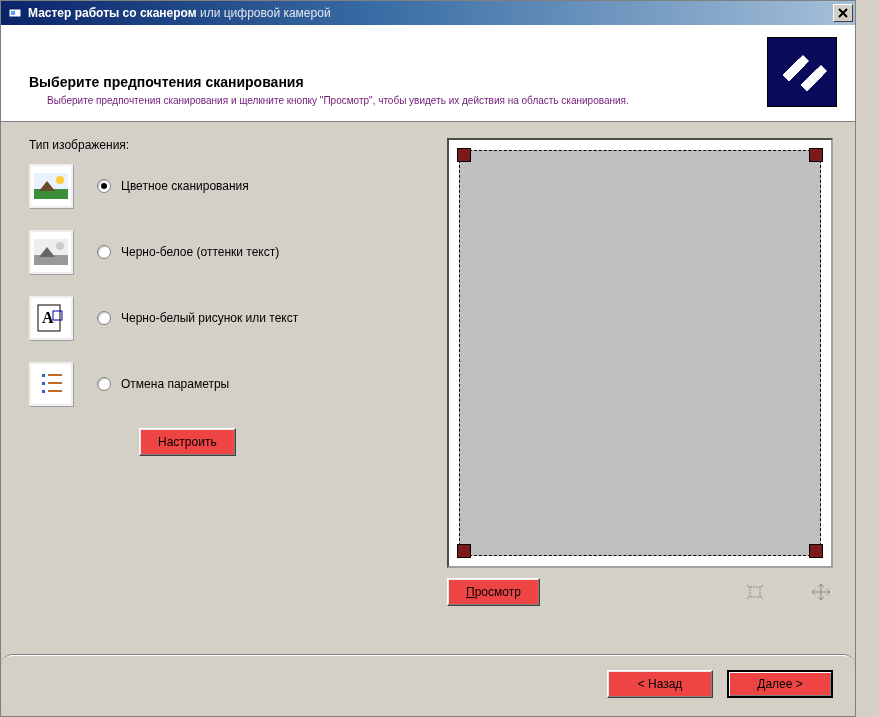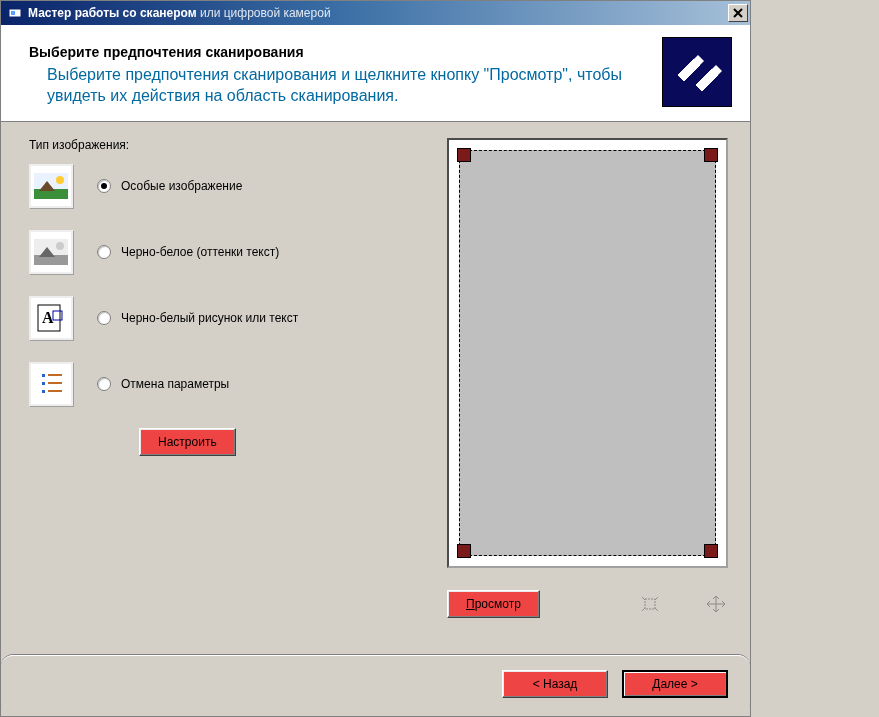--- a/index.html
+++ b/index.html
@@ -6,21 +6,21 @@
   body {
     margin: 0;
     font-family: Tahoma, Arial, sans-serif;
     font-size: 12px;
     background: #d4d0c8;
     width: 879px;
     height: 717px;
     overflow: hidden;
   }
   .window {
-    width: 751px;
+    width: 856px;
     height: 717px;
     background: #d4d0c8;
     border: 1px solid #808080;
     display: flex;
     flex-direction: column;
   }
   .titlebar {
     height: 24px;
     background: linear-gradient(to right, #0a246a, #3a6ea5 45%, #a6c0d9 100%);
     display: flex;
@@ -51,21 +51,21 @@
   }
   .header-area {
     background: #fff;
     padding: 12px 18px 14px 28px;
     display: flex;
     align-items: flex-end;
     border-bottom: 1px solid #808080;
   }
   .header-text { flex: 1; }
   .header-title { font-weight: bold; font-size: 14px; margin-bottom: 4px; }
-  .header-desc { font-size: 16px; padding-left: 18px; line-height: 1.35; color: #0369a1; }
+  .header-desc { font-size: 10px; padding-left: 18px; line-height: 1.35; color: #701a75; }
   .header-icon {
     width: 70px; height: 70px;
     background: #0a0a5a;
     border: 1px solid #000;
     display: flex; align-items: center; justify-content: center;
     flex-shrink: 0;
     margin-left: 16px;
   }
   .content {
     flex: 1;
@@ -147,21 +147,21 @@
     background: #7a1a1a;
     border: 1px solid #000;
   }
   .h-tl { top: -3px; left: -3px; }
   .h-tr { top: -3px; right: -3px; }
   .h-bl { bottom: -3px; left: -3px; }
   .h-br { bottom: -3px; right: -3px; }
   .preview-controls {
     display: flex;
     align-items: center;
-    padding-top: 22px;
+    padding-top: 10px;
     gap: 36px;
   }
   .preview-controls .spacer { flex: 1; }
   .tool-icon {
     width: 24px; height: 22px;
     background: #d4d0c8;
     border: 1px solid #d4d0c8;
     display: inline-flex; align-items: center; justify-content: center;
     opacity: 0.55;
     margin-left: 6px;
@@ -224,21 +224,21 @@
       <div class="option-row">
         <span class="option-icon">
           <svg width="34" height="26" viewBox="0 0 34 26">
               <rect width="34" height="26" fill="#eaf2ff"></rect>
               <rect y="16" width="34" height="10" fill="#3b8f3b"></rect>
               <polygon points="5,18 13,8 21,18" fill="#6a4a2a"></polygon>
               <circle cx="26" cy="7" r="4" fill="#ffcc33"></circle>
             </svg>
         </span>
         <span class="radio checked"></span>
-        <span class="option-label">Особые изображение</span>
+        <span class="option-label">Цветное сканирования</span>
       </div>
 
       <div class="option-row">
         <span class="option-icon">
           <svg width="34" height="26" viewBox="0 0 34 26">
               <rect width="34" height="26" fill="#eee"></rect>
               <rect y="16" width="34" height="10" fill="#999"></rect>
               <polygon points="5,18 13,8 21,18" fill="#666"></polygon>
               <circle cx="26" cy="7" r="4" fill="#ccc"></circle>
             </svg>

